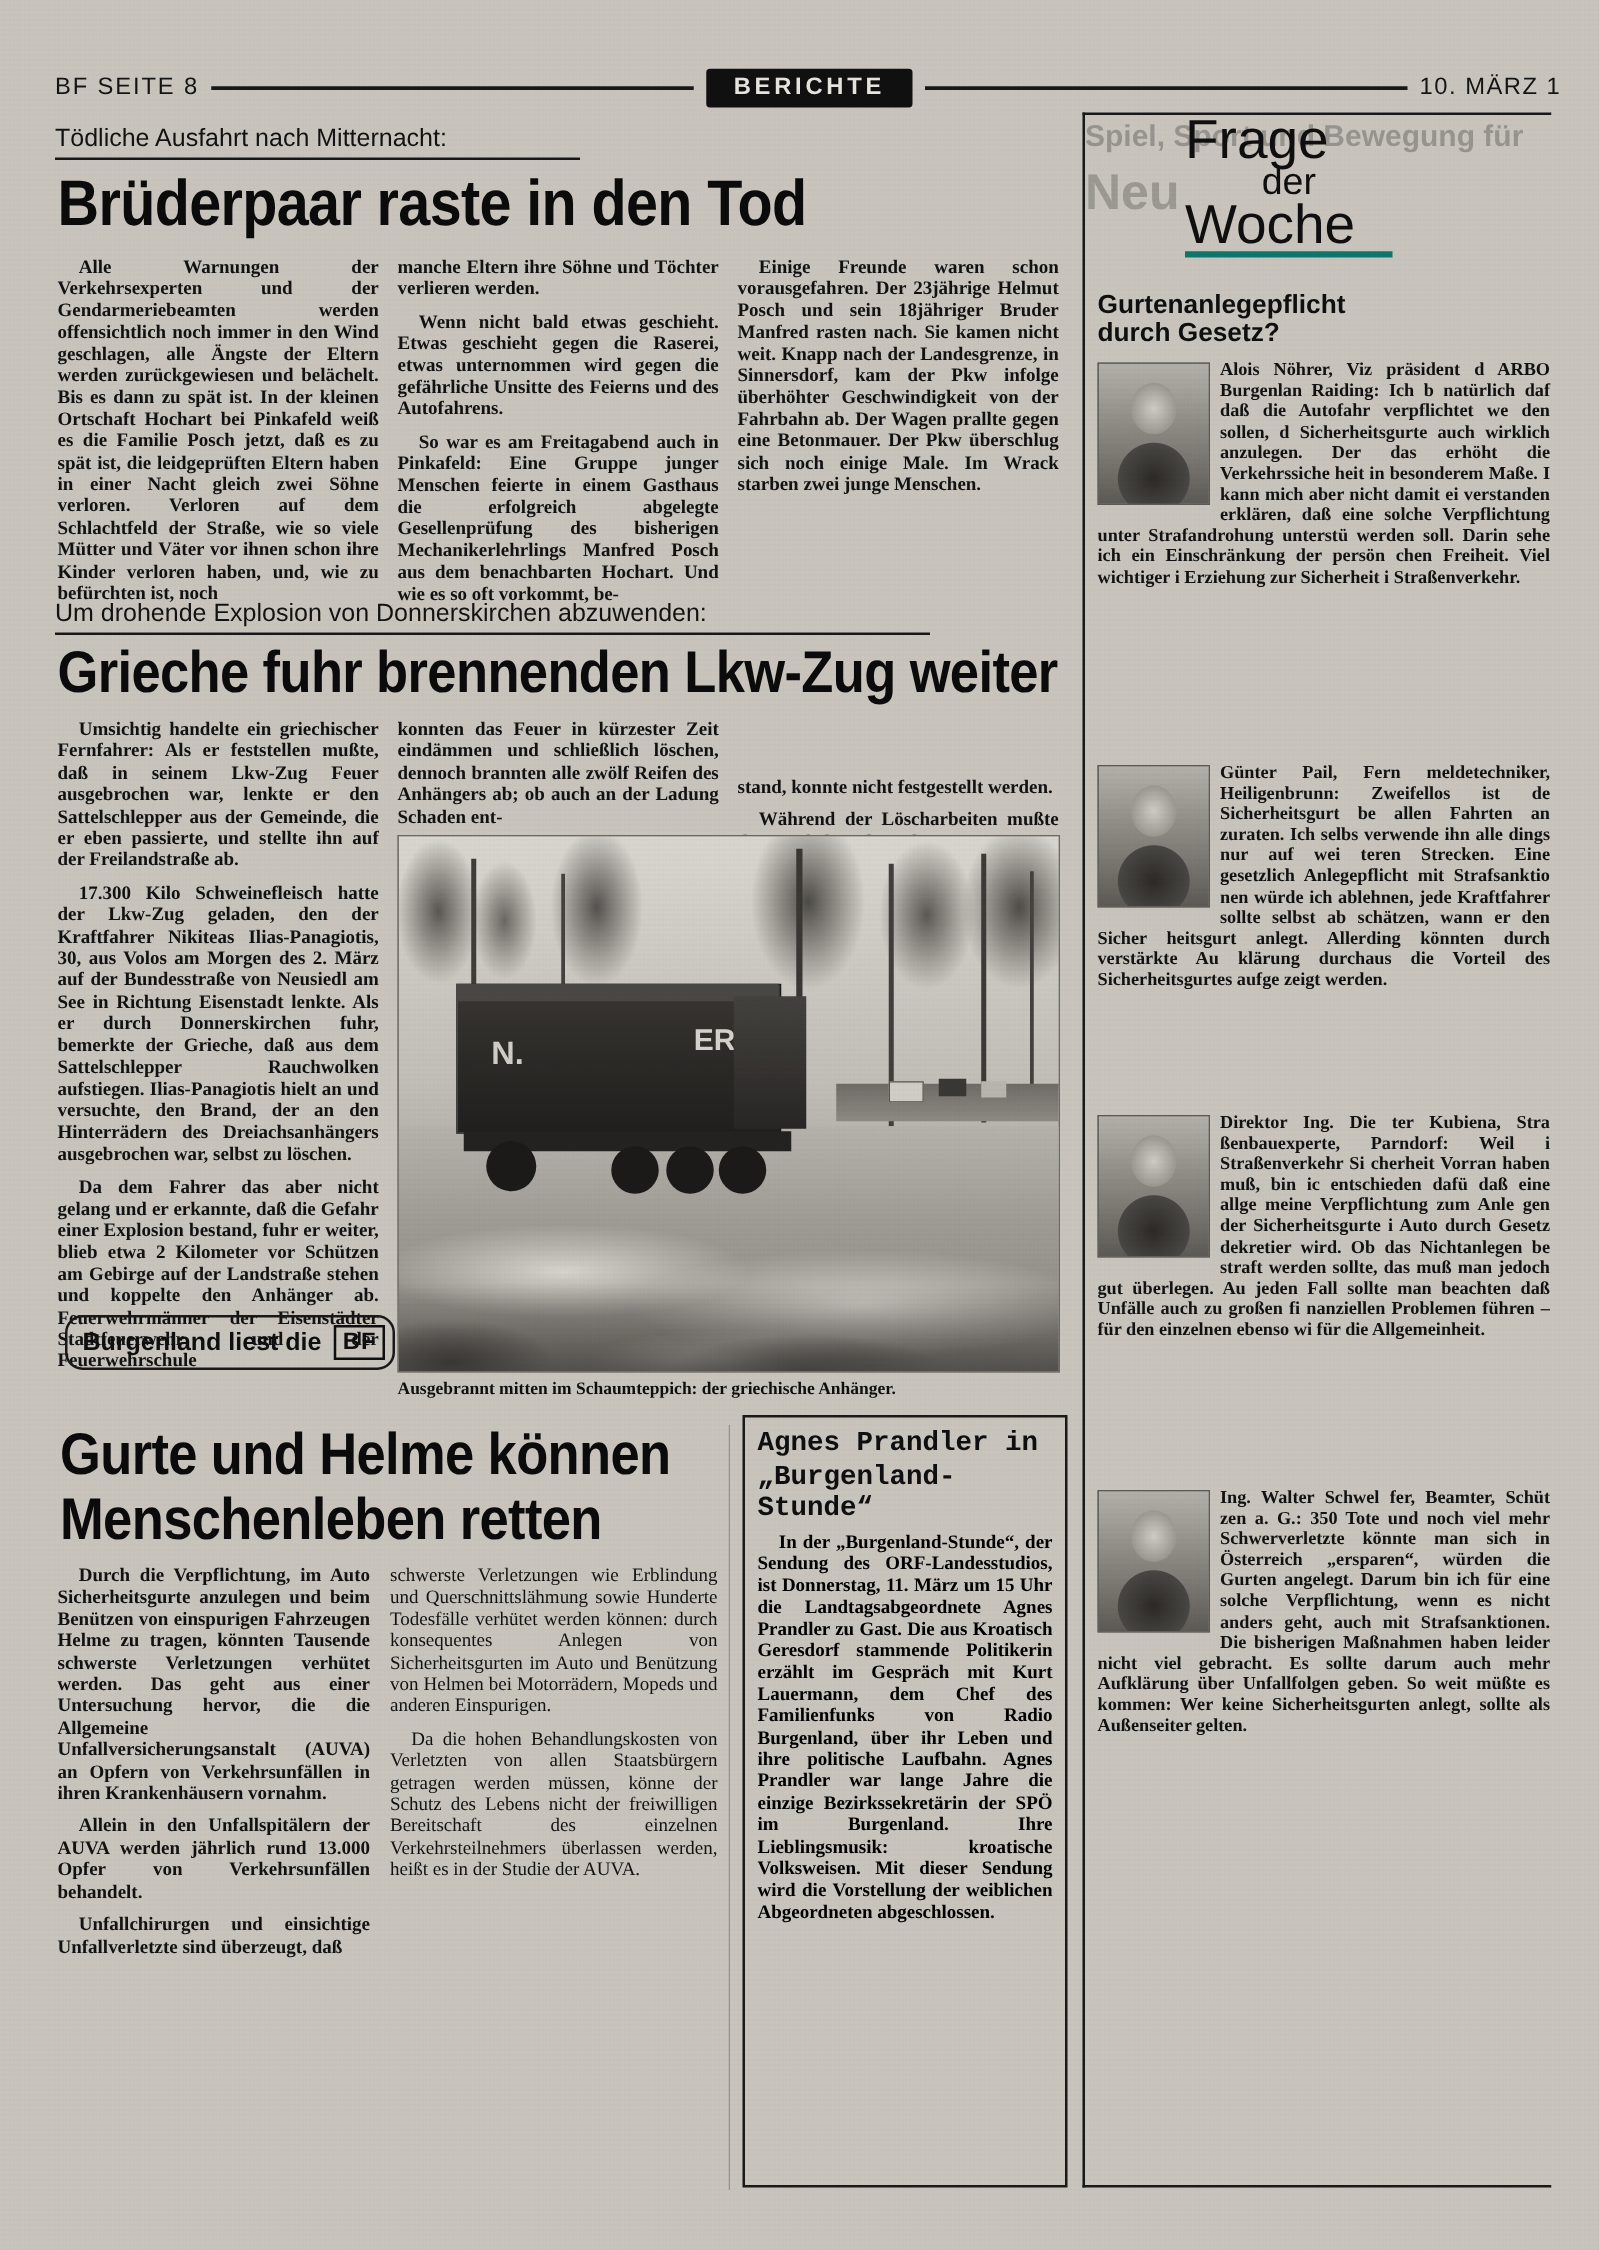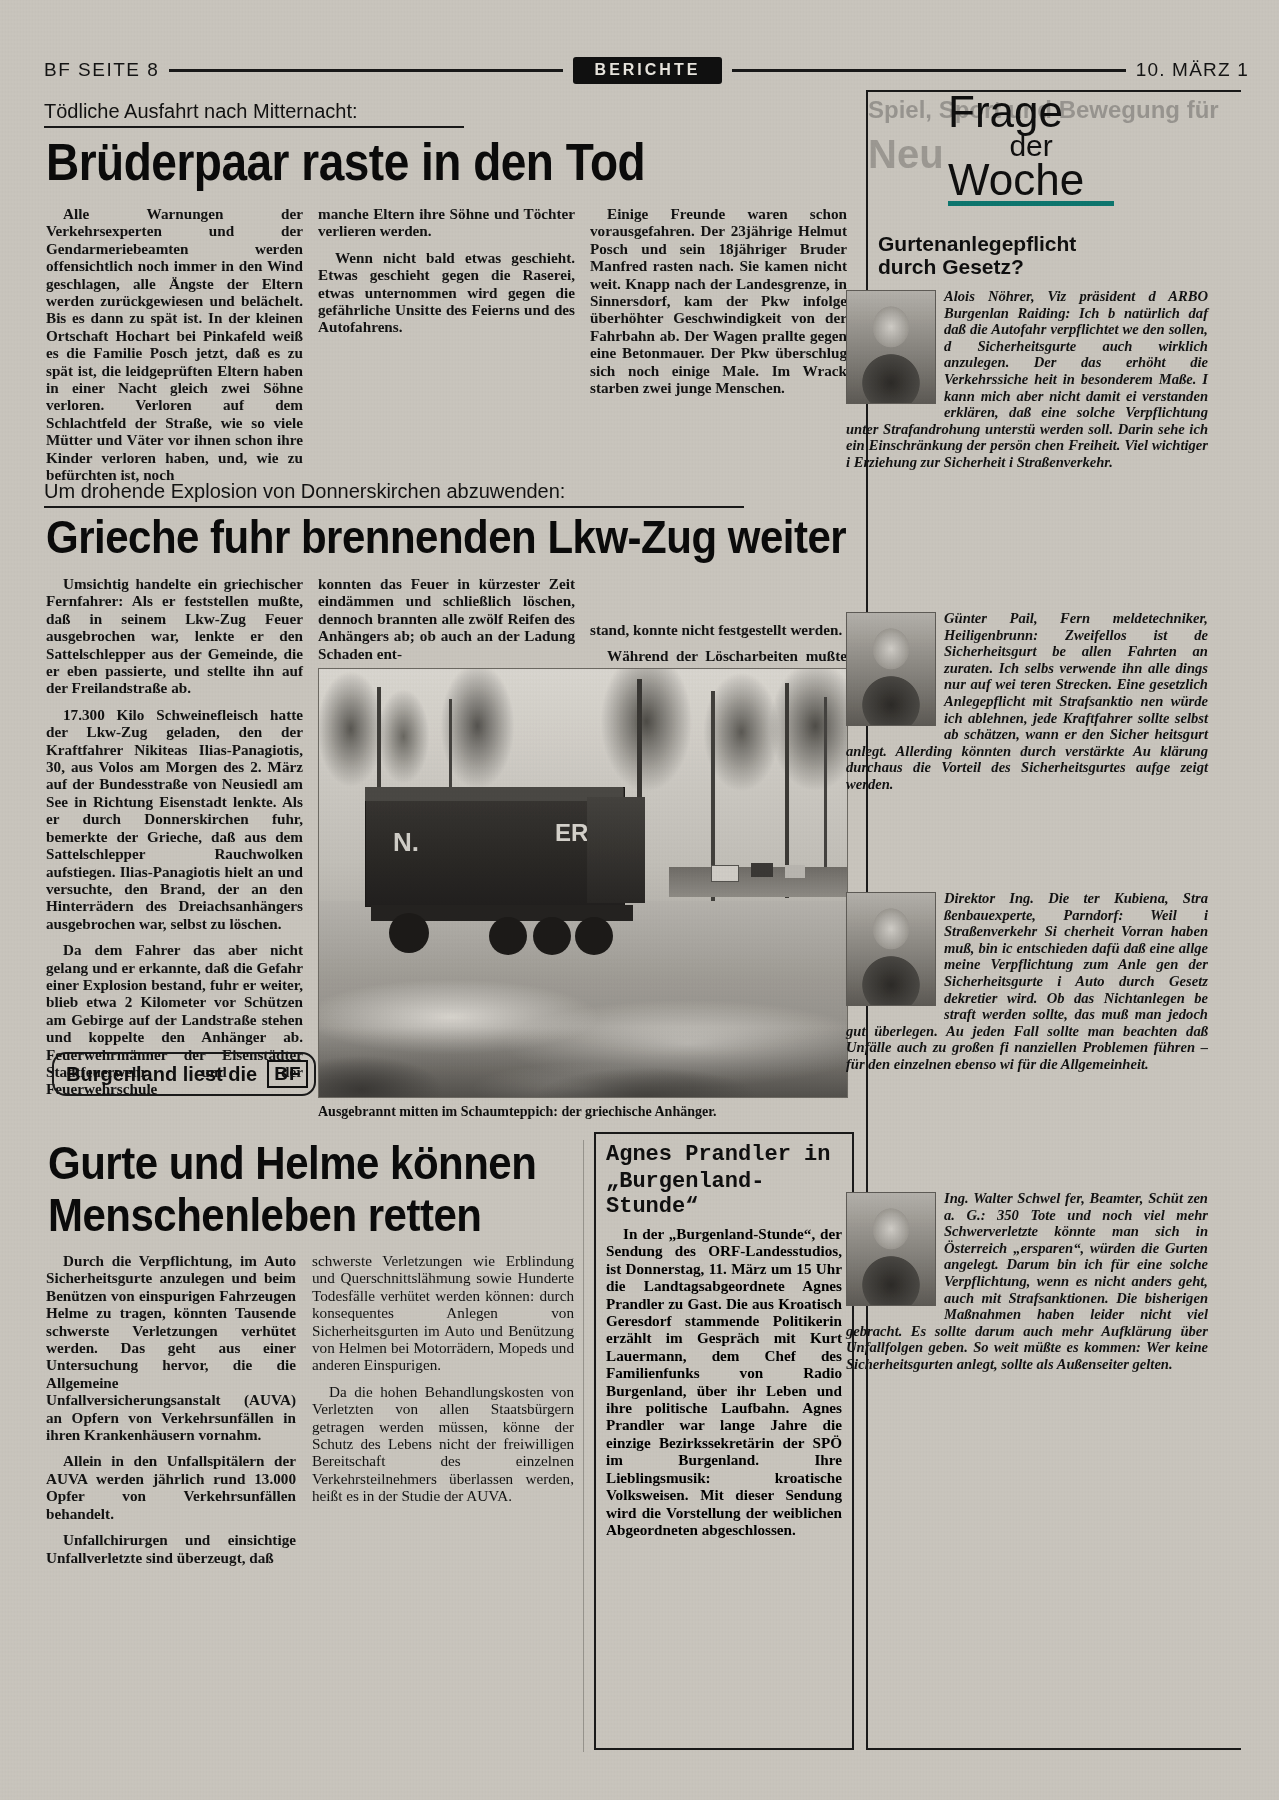--- a/index.html
+++ b/index.html
@@ -50,21 +50,21 @@
     flex: 1 1 auto;
     height: 3px;
     background: #1a1a1a;
     margin: 0 10px;
   }
   .mast-badge {
     background: #121212;
     color: #e7e4dd;
     font-family: "Liberation Sans", sans-serif;
     font-weight: bold;
-    font-size: 16px;
+    font-size: 19px;
     letter-spacing: 3px;
     padding: 4px 22px 5px 22px;
     border-radius: 3px;
     position: relative;
     white-space: nowrap;
   }
   .mast-right {
     font-family: "Liberation Sans", sans-serif;
     font-size: 19px;
     letter-spacing: 1.2px;
@@ -208,29 +208,28 @@
     top: 232px;
     width: 360px;
     font-family: "Liberation Sans", sans-serif;
     font-weight: bold;
     font-size: 21px;
     line-height: 23px;
     color: #111;
   }
   .rail-item {
     position: absolute;
-    left: 846px;
+    left: 878px;
     width: 362px;
     font-family: "Liberation Serif", serif;
     font-weight: bold;
     font-size: 14.6px;
     line-height: 16.6px;
     text-align: justify;
     color: #141414;
-    font-style: italic;
   }
   .portrait {
     float: left;
     width: 88px;
     height: 112px;
     margin: 2px 8px 2px 0;
     background: #7e7b75;
     border: 1px solid #5f5c57;
     position: relative;
     overflow: hidden;
@@ -276,20 +275,21 @@
 
   <div class="headline" style="left:46px; top:136px; font-size:46px;">Brüderpaar raste in den Tod</div>
 
   <div class="col body-bold" style="left:46px; top:205px; width:257px;">
     <p class="ind">Alle Warnungen der Verkehrsexperten und der Gendarmeriebeamten werden offensichtlich noch immer in den Wind geschlagen, alle Ängste der Eltern werden zurückgewiesen und belächelt. Bis es dann zu spät ist. In der kleinen Ortschaft Hochart bei Pinkafeld weiß es die Familie Posch jetzt, daß es zu spät ist, die leidgeprüften Eltern haben in einer Nacht gleich zwei Söhne verloren. Verloren auf dem Schlachtfeld der Straße, wie so viele Mütter und Väter vor ihnen schon ihre Kinder verloren haben, und, wie zu befürchten ist, noch</p>
   </div>
 
   <div class="col body-bold" style="left:318px; top:205px; width:257px;">
     <p>manche Eltern ihre Söhne und Töchter verlieren werden.</p>
     <p class="ind">Wenn nicht bald etwas geschieht. Etwas geschieht gegen die Raserei, etwas unternommen wird gegen die gefährliche Unsitte des Feierns und des Autofahrens.</p>
+    <p class="ind">So war es am Freitagabend auch in Pinkafeld: Eine Gruppe junger Menschen feierte in einem Gasthaus die erfolgreich abgelegte Gesellenprüfung des bisherigen Mechanikerlehrlings Manfred Posch aus dem benachbarten Hochart. Und wie es so oft vorkommt, be-</p>
   </div>
 
   <div class="col body-bold" style="left:590px; top:205px; width:257px;">
     <p class="ind">Einige Freunde waren schon vorausgefahren. Der 23jährige Helmut Posch und sein 18jähriger Bruder Manfred rasten nach. Sie kamen nicht weit. Knapp nach der Landesgrenze, in Sinnersdorf, kam der Pkw infolge überhöhter Geschwindigkeit von der Fahrbahn ab. Der Wagen prallte gegen eine Betonmauer. Der Pkw überschlug sich noch einige Male. Im Wrack starben zwei junge Menschen.</p>
   </div>
 
   <div class="kicker" style="left:44px; top:480px; width:700px;">Um drohende Explosion von Donnerskirchen abzuwenden:</div>
 
   <div class="headline" style="left:46px; top:514px; font-size:42px;">Grieche fuhr brennenden Lkw-Zug weiter</div>
 

